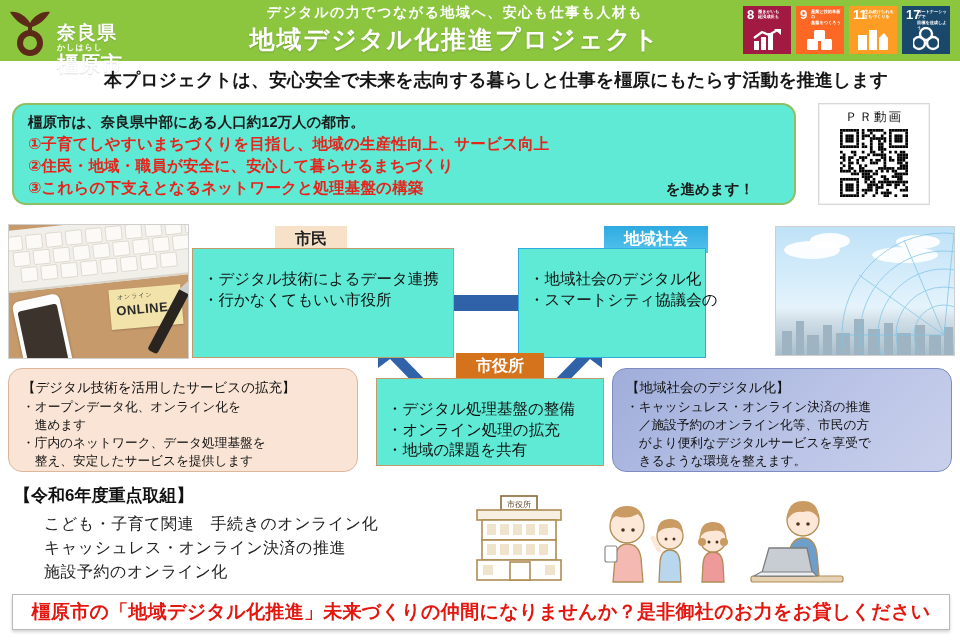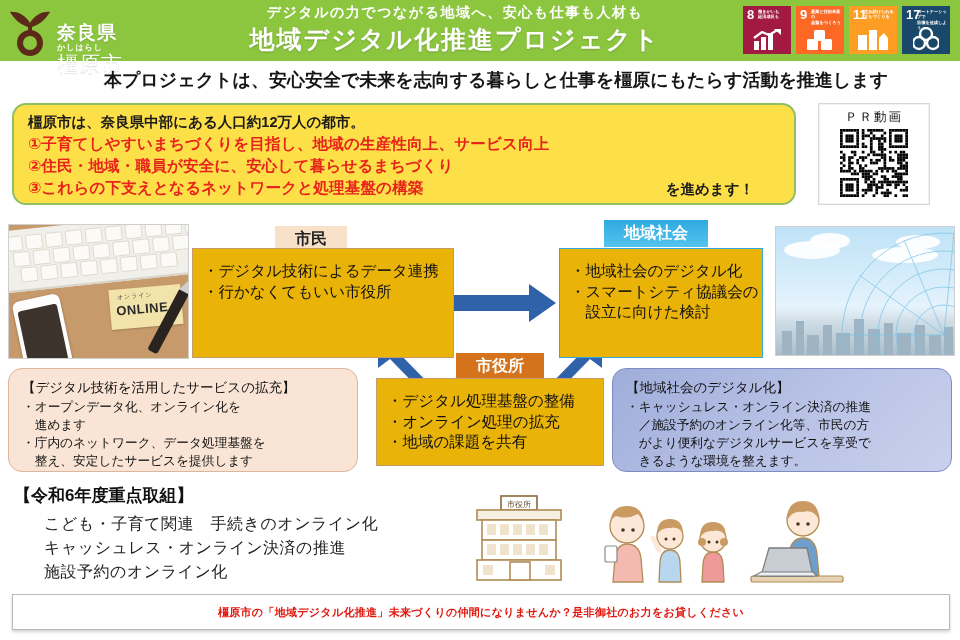--- a/index.html
+++ b/index.html
@@ -12,39 +12,39 @@
   .abs{position:absolute;}
 
   
   #header{left:0;top:0;width:960px;height:61px;background:#8cc63f;}
   #logo-block{left:8px;top:2px;width:170px;height:57px;display:flex;align-items:center;}
   #crest{width:46px;height:50px;position:relative;flex:0 0 46px;}
   #crest svg{display:block;}
   #city-names{margin-left:3px;line-height:1;color:#ffffff;margin-top:35px;}
   #pref-name{font-size:19px;font-weight:bold;letter-spacing:1px;text-shadow:0 1px 1px rgba(0,0,0,.15);}
   #city-kana{font-size:8px;font-weight:bold;letter-spacing:1px;margin-top:2px;}
-  #city-name{font-size:21px;font-weight:normal;letter-spacing:1px;margin-top:1px;text-shadow:0 1px 1px rgba(0,0,0,.15);}
+  #city-name{font-size:21px;font-weight:bold;letter-spacing:1px;margin-top:1px;text-shadow:0 1px 1px rgba(0,0,0,.15);}
 
   #title-block{left:195px;top:3px;width:520px;text-align:center;color:#ffffff;}
   #header-subtitle{font-size:14px;font-weight:bold;letter-spacing:1.5px;line-height:1.4;}
   #header-title{font-size:25px;font-weight:bold;letter-spacing:2px;line-height:1.2;margin-top:1px;
                 text-shadow:0 1px 2px rgba(0,0,0,.18);}
 
   #sdg-row{right:10px;top:6px;height:48px;display:flex;gap:5px;}
   .sdg{width:48px;height:48px;position:relative;color:#fff;overflow:hidden;}
   .sdg .num{position:absolute;left:4px;top:2px;font-size:13px;font-weight:bold;line-height:1;}
   .sdg .cap{position:absolute;left:15px;top:3px;right:2px;font-size:4.2px;line-height:1.25;font-weight:bold;
             white-space:pre-line;}
   .sdg svg{position:absolute;left:50%;bottom:3px;transform:translateX(-50%);}
 
   
   #lead{left:16px;top:68px;width:960px;text-align:center;font-size:18px;font-weight:bold;color:#161616;}
 
   
-  #summary-box{left:12px;top:103px;width:784px;height:102px;background:#fde047;border:2px solid #8fbf63;
+  #summary-box{left:12px;top:103px;width:784px;height:102px;background:#5eead4;border:2px solid #8fbf63;
                border-radius:14px;box-sizing:border-box;padding:7px 12px 0 14px;}
   #summary-lead{font-size:14.5px;font-weight:bold;color:#1a1a1a;line-height:1.45;}
   .summary-item{font-size:15.5px;font-weight:bold;color:#e7231c;line-height:1.42;letter-spacing:.2px;}
   #summary-last-row{display:flex;align-items:flex-end;justify-content:space-between;}
   #summary-tail{font-size:14.5px;font-weight:bold;color:#1a1a1a;padding-right:28px;}
 
   
   #qr-box{left:818px;top:103px;width:112px;height:102px;background:#fff;border:1px solid #d8d8d8;
           box-shadow:0 0 0 1px #f2f2f2 inset;display:flex;flex-direction:column;align-items:center;
           justify-content:flex-start;padding-top:5px;box-sizing:border-box;}
@@ -80,28 +80,28 @@
   .sky{position:absolute;inset:0;background:linear-gradient(#bfe2f7 0%,#d9eefb 45%,#eaf5fc 70%,#dfeef6 100%);}
   .cloud{position:absolute;background:rgba(255,255,255,.92);border-radius:50%;}
   .skyline{position:absolute;left:0;right:0;bottom:0;height:48px;
      background:linear-gradient(to top,#a9bfcb 0%,#cfdde6 70%,rgba(207,221,230,0) 100%);}
   .bldg{position:absolute;bottom:0;background:#9fb4c2;}
   .arcs{position:absolute;right:-20px;bottom:-10px;width:150px;height:150px;}
 
   
   .tab{position:absolute;text-align:center;font-size:16px;font-weight:bold;line-height:1;
        padding:5px 14px 6px;box-sizing:border-box;}
-  .body-box{position:absolute;box-sizing:border-box;background:#eab308;padding:12px 10px 0 10px;}
+  .body-box{position:absolute;box-sizing:border-box;background:#5eead4;padding:21px 10px 0 10px;font-family:Liberation Mono, monospace;}
   .body-box div{font-size:15.5px;line-height:1.33;color:#111;white-space:pre;}
 
   #tab-shimin{left:275px;top:14px;width:72px;background:#f7e2c9;color:#222;}
   #box-shimin{left:192px;top:36px;width:262px;height:110px;border:1.5px solid #c49a6a;}
 
-  #tab-chiiki{left:604px;top:8px;width:104px;background:linear-gradient(#2eaae0,#55c3ee);color:#fff;font-family:Liberation Serif, serif;}
-  #box-chiiki{left:559px;top:36px;width:204px;height:110px;border:1.5px solid #2eaae0;}
+  #tab-chiiki{left:604px;top:14px;width:104px;background:linear-gradient(#2eaae0,#55c3ee);color:#fff;font-family:Liberation Serif, serif;}
+  #box-chiiki{left:518px;top:36px;width:188px;height:110px;border:1.5px solid #2eaae0;}
 
   #tab-shiyakusho{left:456px;top:141px;width:88px;background:#d4731b;color:#fff;}
   #box-shiyakusho{left:376px;top:166px;width:228px;height:88px;border:1.5px solid #c49a6a;}
 
   #note-left{left:8px;top:156px;width:350px;height:104px;background:#f9e4d5;border:1.5px solid #dcb79c;
              border-radius:14px;box-sizing:border-box;padding:9px 11px 0 13px;}
   #note-right{left:612px;top:156px;width:340px;height:104px;
               background:linear-gradient(135deg,#9fadda 0%,#b9c3e6 55%,#c9d0ec 100%);
               border:1.5px solid #7f8cc4;border-radius:14px;box-sizing:border-box;padding:9px 11px 0 13px;}
   .note-title{font-size:13.5px;line-height:1.45;color:#111;}
@@ -111,21 +111,21 @@
   #priority-title{left:14px;top:484px;font-size:17px;font-weight:bold;color:#111;}
   #priority-list{left:44px;top:512px;width:430px;}
   #priority-list div{font-size:16px;line-height:1.5;color:#222;letter-spacing:.5px;}
 
   
   #illus{left:455px;top:484px;width:440px;height:100px;}
 
   
   #banner{left:12px;top:594px;width:936px;height:34px;background:#fff;border:1px solid #b9b9b9;
           box-shadow:0 2px 3px rgba(0,0,0,.18);display:flex;align-items:center;justify-content:center;}
-  #banner span{font-size:11px;font-weight:bold;color:#e3170f;letter-spacing:.3px;}
+  #banner span{font-size:19px;font-weight:bold;color:#e3170f;letter-spacing:.3px;}
 </style>
 </head>
 <body>
 
 <div id="header" class="abs">
 
   <div id="logo-block" class="abs">
     <div id="crest">
       <svg width="46" height="50" viewBox="0 0 46 50" aria-hidden="true">
         <path d="M2 6 C10 5 18 10 22 17 C26 10 34 5 42 6 C38 13 31 19 24 21 L24 25 L20 25 L20 21 C13 19 6 13 2 6 Z" fill="#5c2a18"></path>
@@ -619,21 +619,20 @@
   <div id="tab-shimin" class="tab">市民</div>
   <div id="box-shimin" class="body-box">
     <div>・デジタル技術によるデータ連携</div>
     <div>・行かなくてもいい市役所</div>
   </div>
 
   <div id="tab-chiiki" class="tab">地域社会</div>
   <div id="box-chiiki" class="body-box">
     <div>・地域社会のデジタル化</div>
     <div>・スマートシティ協議会の</div>
-    <div>　設立に向けた検討</div>
   </div>
 
   <div id="tab-shiyakusho" class="tab">市役所</div>
   <div id="box-shiyakusho" class="body-box">
     <div>・デジタル処理基盤の整備</div>
     <div>・オンライン処理の拡充</div>
     <div>・地域の課題を共有</div>
   </div>
 
   <div id="note-right" class="abs">

